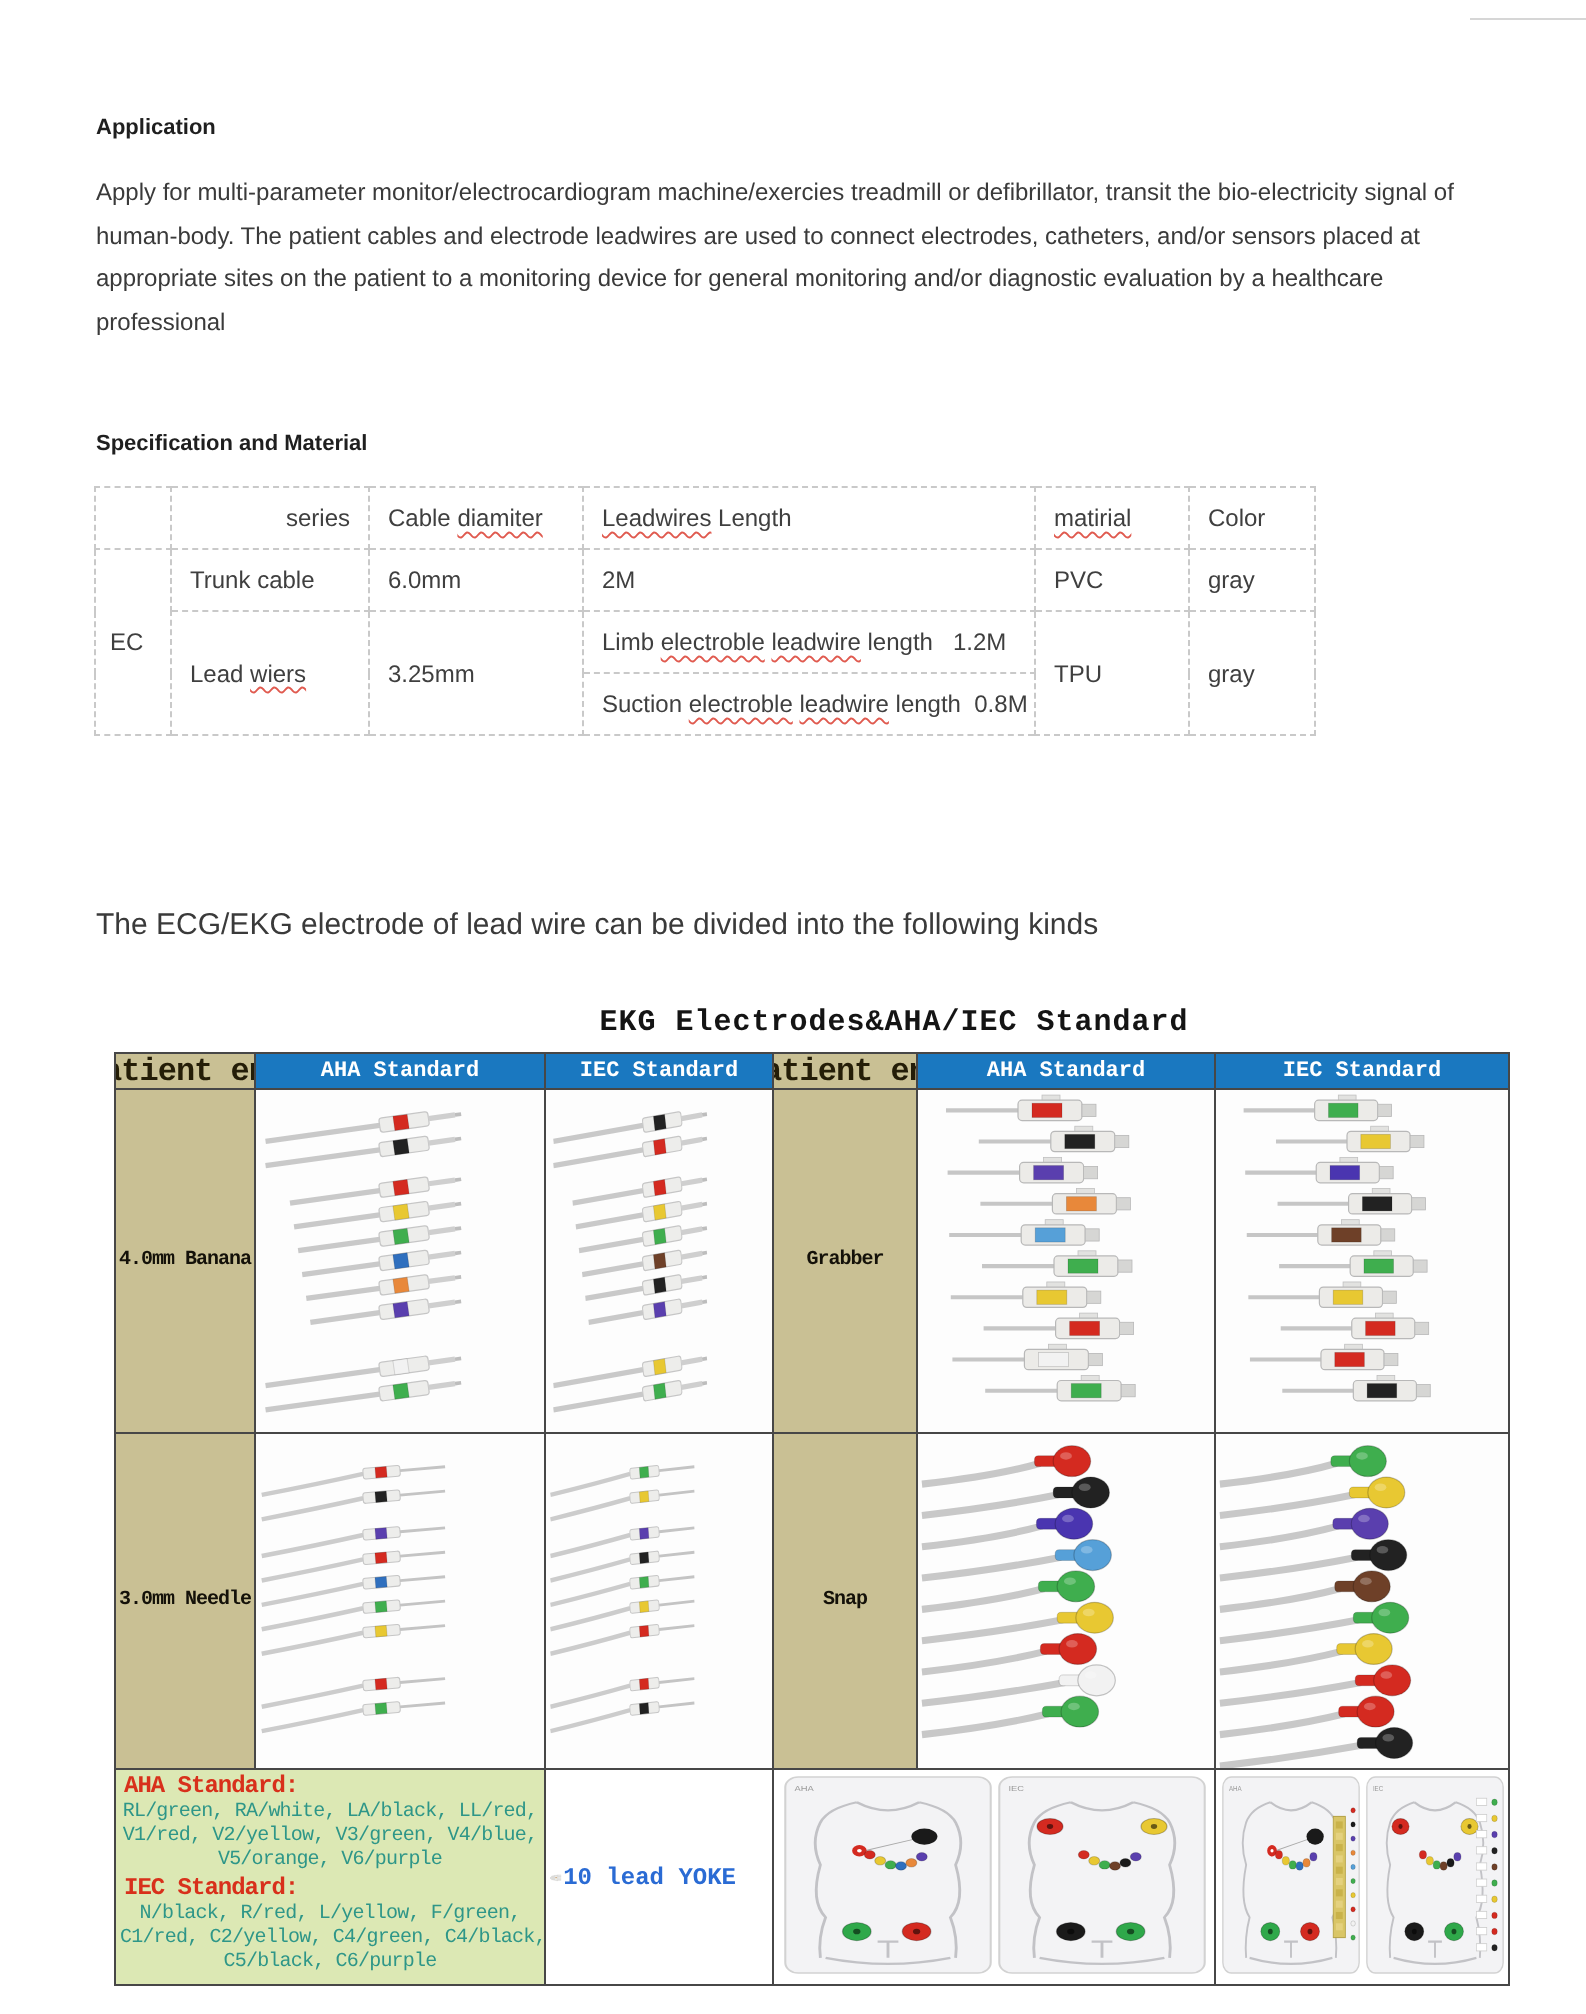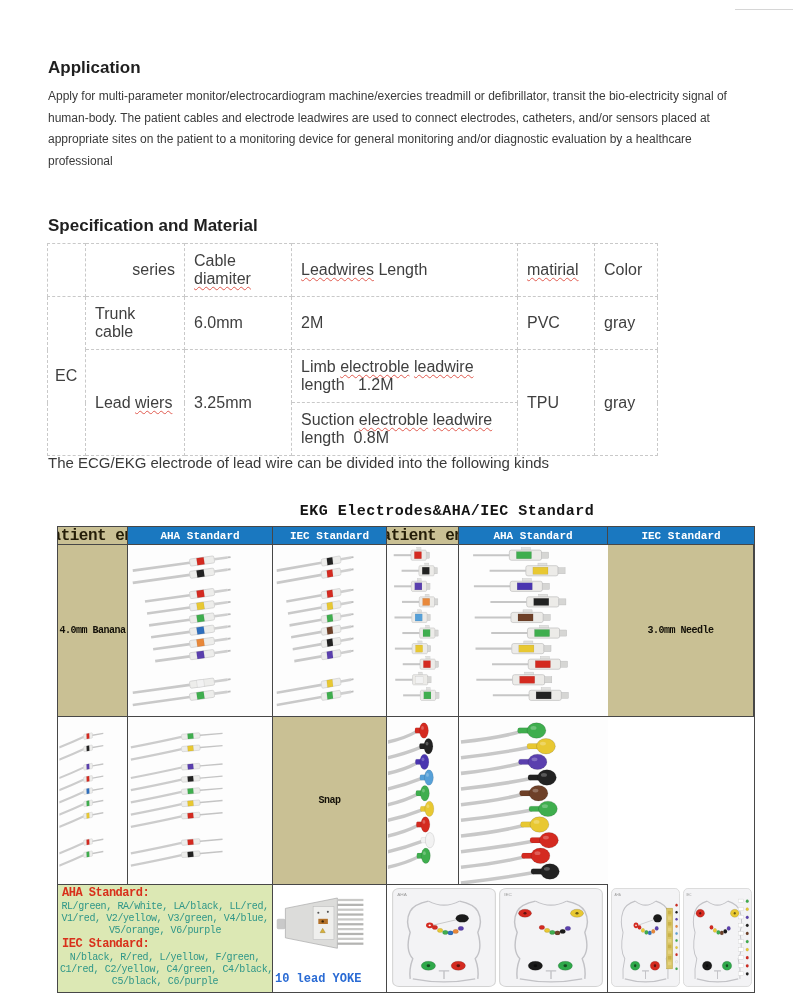--- a/index.html
+++ b/index.html
@@ -1,23 +1,23 @@
 <!DOCTYPE html>
 <html><head>
 <meta charset="utf-8">
 <style>
   html,body{margin:0;padding:0;background:#ffffff;}
   body{width:793px;height:1007px;position:relative;font-family:"Liberation Sans",sans-serif;color:#3c3c3c;overflow:hidden;}
   .abs{position:absolute;}
-  .h-doc{font-weight:bold;color:#1f1f1f;font-size:17px;}
+  .h-doc{font-weight:bold;color:#1f1f1f;font-size:11px;}
   #heading-app{left:48px;top:58px;}
   #para-app{left:48px;top:86px;width:708px;font-size:12px;line-height:21.5px;color:#3a3a3a;}
   #heading-spec{left:48px;top:216px;}
   
-  #spec-table{left:47px;top:243px;border-collapse:collapse;font-size:16px;color:#3f3f3f;}
+  #spec-table{left:47px;top:243px;border-collapse:collapse;font-size:12px;color:#3f3f3f;}
   #spec-table td{border:1px dashed #c9c9c9;padding:8px 9px;vertical-align:middle;background:#fff;}
   #spec-table td.c-group{width:26px;padding:8px 4px 8px 7px;}
   #spec-table td.c-series{width:80px;}
   #spec-table td.c-diam{width:88px;}
   #spec-table td.c-len{width:214px;padding-right:2px;white-space:pre-wrap;}
   #spec-table td.c-mat{width:58px;}
   #spec-table td.c-col{width:44px;}
   #spec-table td.hdr-series{text-align:right;}
   .sic{text-decoration:underline;text-decoration-style:wavy;text-decoration-color:#e05a4f;text-decoration-thickness:1px;text-underline-offset:2px;}
   #lead-in{left:48px;top:454px;font-size:15px;color:#3a3a3a;}
@@ -32,21 +32,21 @@
   .cell.bot{border-bottom:none;}
   .hd{display:flex;align-items:center;justify-content:center;font-weight:bold;}
   .hd-tan{background:#c9c094;color:#241d07;font-size:16px;letter-spacing:-0.5px;white-space:nowrap;}
   .hd-blue{background:#1a78c0;color:#ffffff;font-size:11px;}
   .rowlab{background:#c9c094;color:#141109;display:flex;align-items:center;justify-content:center;font-weight:bold;font-size:10px;letter-spacing:-0.5px;white-space:nowrap;}
   .img-cell svg{width:100%;height:100%;display:block;}
   .span2{grid-column:span 2;}
   #legend-cell{background:#dce8b4;padding:1px 2px;text-align:center;line-height:1.22;}
   .lg-title{color:#d8301b;font-weight:bold;font-size:12px;text-align:left;padding-left:2px;letter-spacing:-0.5px;white-space:nowrap;}
   .lg-line{color:#2e9688;font-size:10px;letter-spacing:-0.4px;white-space:nowrap;}
-  #yoke-cell{display:flex;flex-direction:column;align-items:flex-start;justify-content:space-between;padding:6px 18px 6px 2px;background:#fff;}
+  #yoke-cell{display:flex;align-items:center;justify-content:space-between;padding:6px 18px 6px 2px;background:#fff;}
   #yoke-cell svg{width:104px;height:66px;}
   #yoke-label{color:#2a6bd4;font-weight:bold;font-size:12px;white-space:nowrap;}
   .torso-cell{display:flex;align-items:center;justify-content:center;gap:3px;background:#fff;padding:2px;}
   .torso-cell svg{height:101px;}
   #torso-cell-a svg{width:104px;}
   #torso-cell-b svg{width:69px;}
   #wm{position:absolute;top:150px;left:0;right:0;text-align:center;font-family:"Liberation Sans",sans-serif;font-size:37px;color:#9a9a9a;opacity:0.5;letter-spacing:1px;pointer-events:none;z-index:6;white-space:nowrap;}
 </style>
 </head>
 <body>
@@ -245,20 +245,21 @@
           </g>
           <g transform="rotate(-8 70 148)">
             <line x1="4" y1="148" x2="60" y2="148" stroke="#c9c9c9" stroke-width="2.6"></line>
             <rect x="60" y="144.5" width="24" height="7" rx="1.5" fill="#ededeb" stroke="#c6c6c6" stroke-width="0.6"></rect>
             <rect x="67" y="144.5" width="7" height="7" fill="#3fae4e" stroke="rgba(0,0,0,.15)" stroke-width="0.4"></rect>
             <rect x="84" y="146.7" width="13" height="2.6" fill="#cfcfcf"></rect>
             <rect x="97" y="147.1" width="3" height="1.8" fill="#bdbdbd"></rect>
           </g>
         </svg>
       </div>
+    <div class="cell rowlab">Grabber</div>
     <div class="cell img-cell">
         <svg preserveAspectRatio="none" viewBox="0 0 148 168">
           <line x1="14" y1="10" x2="50" y2="10" stroke="#c6c6c6" stroke-width="2"></line>
           <rect x="62" y="2.5" width="9" height="3.5" fill="#e2e2e0" stroke="#c0c0c0" stroke-width="0.4"></rect>
           <rect x="50" y="5" width="32" height="10" rx="2" fill="#ecebe8" stroke="#b8b8b8" stroke-width="0.6"></rect>
           <rect x="57" y="6.5" width="15" height="7" fill="#d42a20" stroke="rgba(0,0,0,.18)" stroke-width="0.4"></rect>
           <rect x="82" y="7" width="7" height="6" fill="#d6d6d4" stroke="#b8b8b8" stroke-width="0.4"></rect>
           <line x1="30.400000000000006" y1="25.3" x2="66.4" y2="25.3" stroke="#c6c6c6" stroke-width="2"></line>
           <rect x="78.4" y="17.8" width="9" height="3.5" fill="#e2e2e0" stroke="#c0c0c0" stroke-width="0.4"></rect>
           <rect x="66.4" y="20.3" width="32" height="10" rx="2" fill="#ecebe8" stroke="#b8b8b8" stroke-width="0.6"></rect>

